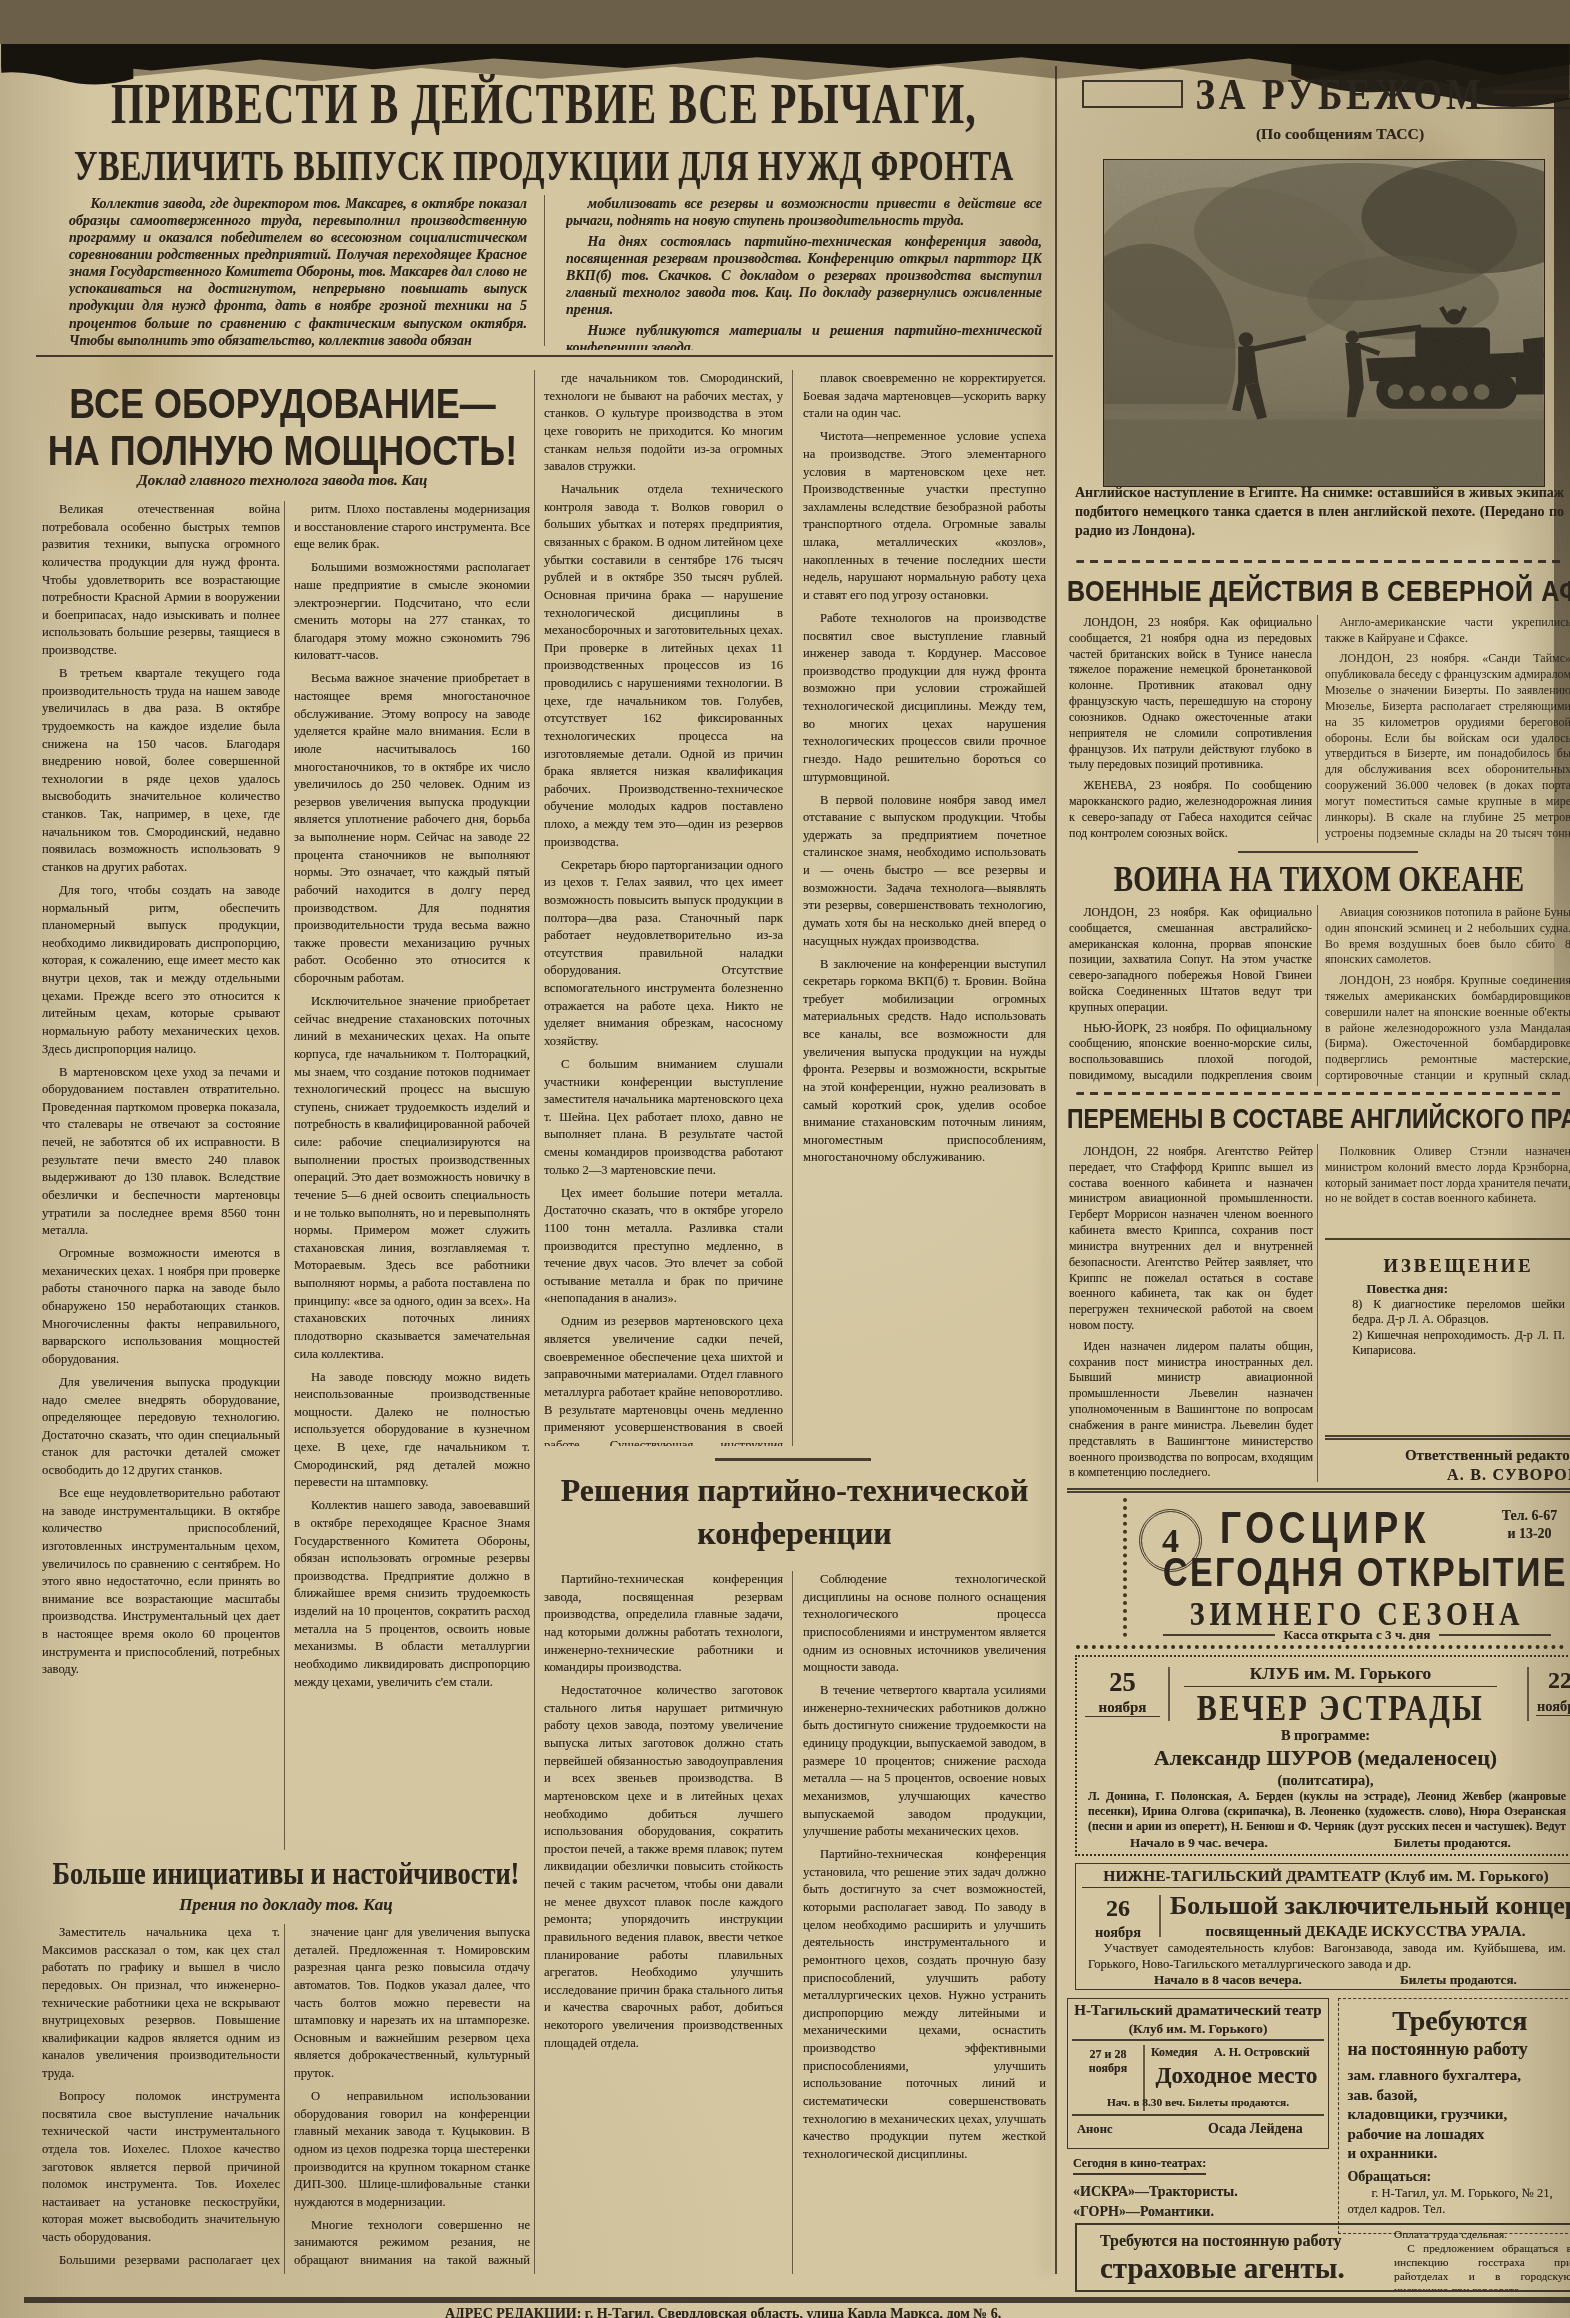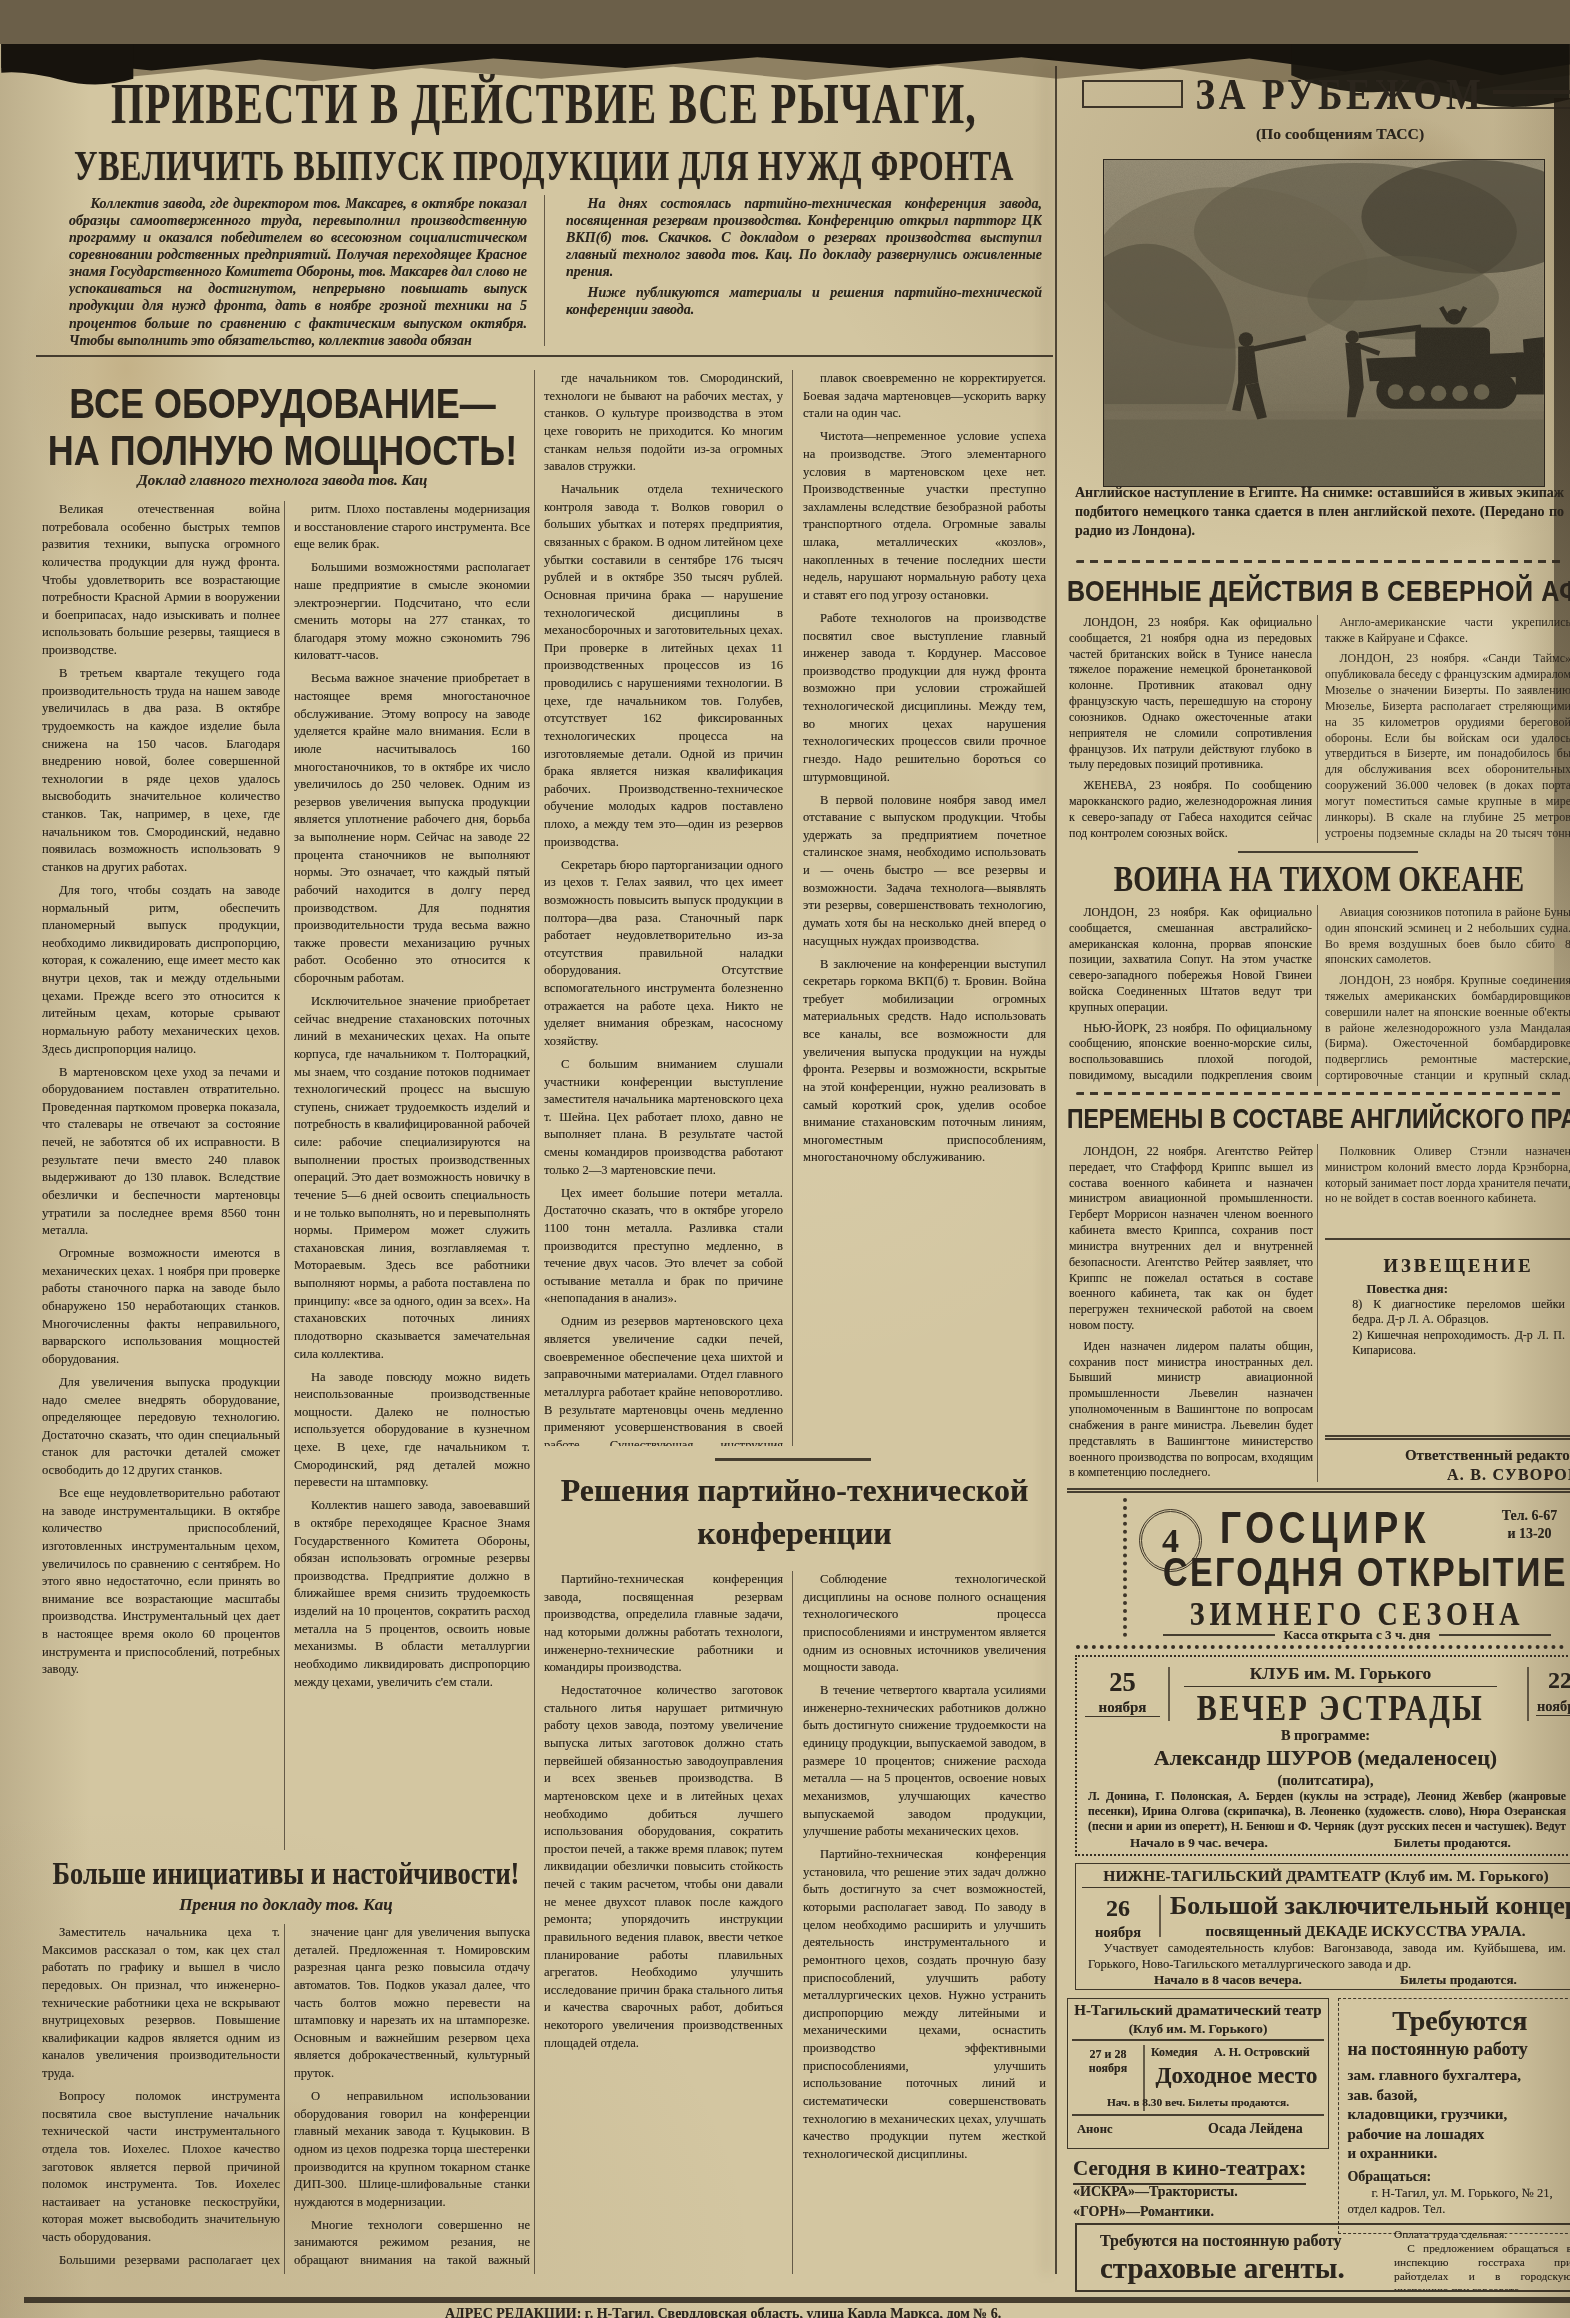--- a/index.html
+++ b/index.html
@@ -57,20 +57,21 @@
   <div class="abs" style="left:1554px;top:54px;width:17px;height:901px;background:linear-gradient(180deg,rgba(30,24,16,.85),rgba(50,40,26,.45) 70%,rgba(50,40,26,.1))"></div>
 
   <div class="abs ctr b posterY soft clip" style="left:36px;top:28px;width:1016px;height:66px;font-size:42px;letter-spacing:1.2px">ПРИВЕСТИ В ДЕЙСТВИЕ ВСЕ РЫЧАГИ,</div>
   <div class="abs ctr b posterY soft clip" style="left:36px;top:97px;width:1016px;height:55px;font-size:32px;letter-spacing:0.6px">УВЕЛИЧИТЬ ВЫПУСК ПРОДУКЦИИ ДЛЯ НУЖД ФРОНТА</div>
 
   <div class="abs lead jst clip soft" style="left:69px;top:151px;width:458px;height:155px">
       <p>Коллектив завода, где директором тов. Максарев, в октябре показал образцы самоотверженного труда, перевыполнил производственную программу и оказался победителем во всесоюзном социалистическом соревновании родственных предприятий. Получая переходящее Красное знамя Государственного Комитета Обороны, тов. Максарев дал слово не успокаиваться на достигнутом, непрерывно повышать выпуск продукции для нужд фронта, дать в ноябре грозной техники на 5 процентов больше по сравнению с фактическим выпуском октября. Чтобы выполнить это обязательство, коллектив завода обязан</p>
     </div>
   <div class="abs vr" style="left:544px;top:151px;height:151px"></div>
   <div class="abs lead jst clip soft" style="left:566px;top:151px;width:476px;height:155px">
+      <p>мобилизовать все резервы и возможности привести в действие все рычаги, поднять на новую ступень производительность труда.</p>
       <p>На днях состоялась партийно-техническая конференция завода, посвященная резервам производства. Конференцию открыл партторг ЦК ВКП(б) тов. Скачков. С докладом о резервах производства выступил главный технолог завода тов. Кац. По докладу развернулись оживленные прения.</p>
       <p>Ниже публикуются материалы и решения партийно-технической конференции завода.</p>
     </div>
   <div class="abs hr" style="left:36px;top:311px;width:1017px;height:1.8px"></div>
 
   <div class="abs ctr b san posterY2 clip" style="left:45px;top:334px;width:475px;height:46px;font-size:36px">ВСЕ ОБОРУДОВАНИЕ—</div>
   <div class="abs ctr b san posterY2 clip" style="left:45px;top:381px;width:475px;height:46px;font-size:36px">НА ПОЛНУЮ МОЩНОСТЬ!</div>
   <div class="abs ctr b i soft" style="left:45px;top:428px;width:475px;font-size:15px">Доклад главного технолога завода тов. Кац</div>
 
   <div class="abs cols jst clip soft" style="left:42px;top:457px;width:238px;height:1349px">
@@ -314,21 +315,21 @@
         <p>зам. главного бухгалтера,</p>
         <p>зав. базой,</p>
         <p>кладовщики, грузчики,</p>
         <p>рабочие на лошадях</p>
         <p>и охранники.</p>
       </div>
     <div class="b soft" style="font-size:14px;margin-top:4.8px">Обращаться:</div>
     <div class="soft" style="font-size:12.6px;line-height:1.3;text-indent:24px">г. Н-Тагил, ул. М. Горького, № 21, отдел кадров. Тел.</div>
   </div>
 
-  <div class="abs b soft" style="left:1073px;top:2112px;font-size:21px;border-bottom:2.4px double rgba(45,38,28,.9);padding-bottom:1.8px">Сегодня в кино-театрах:</div>
+  <div class="abs b soft" style="left:1073px;top:2112px;font-size:12px;border-bottom:2.4px double rgba(45,38,28,.9);padding-bottom:1.8px">Сегодня в кино-театрах:</div>
   <div class="abs b soft" style="left:1073px;top:2138px;width:252px;font-size:14px;line-height:1.45">
       <p>«ИСКРА»—Трактористы.</p>
       <p>«ГОРН»—Романтики.</p>
     </div>
 
   <div class="abs" style="left:1075px;top:2179px;width:505px;height:69px;border-top:2.4px solid rgba(45,38,28,.9);border-bottom:2.4px solid rgba(45,38,28,.9);border-left:2.4px solid rgba(45,38,28,.9)"></div>
   <div class="abs b soft" style="left:1100px;top:2188px;font-size:16px">Требуются на постоянную работу</div>
   <div class="abs b soft" style="left:1100px;top:2208px;font-size:29px">страховые агенты.</div>
   <div class="abs soft" style="left:1394px;top:2184px;width:174px;font-size:11.4px">Оплата труда сдельная.</div>
   <div class="abs jst clip soft" style="left:1394px;top:2198px;width:178px;height:48px;font-size:11.4px;line-height:1.22;text-indent:13.2px">С предложением обращаться в инспекцию госстраха при райотделах и в городскую инспекцию при горсовете.</div>

